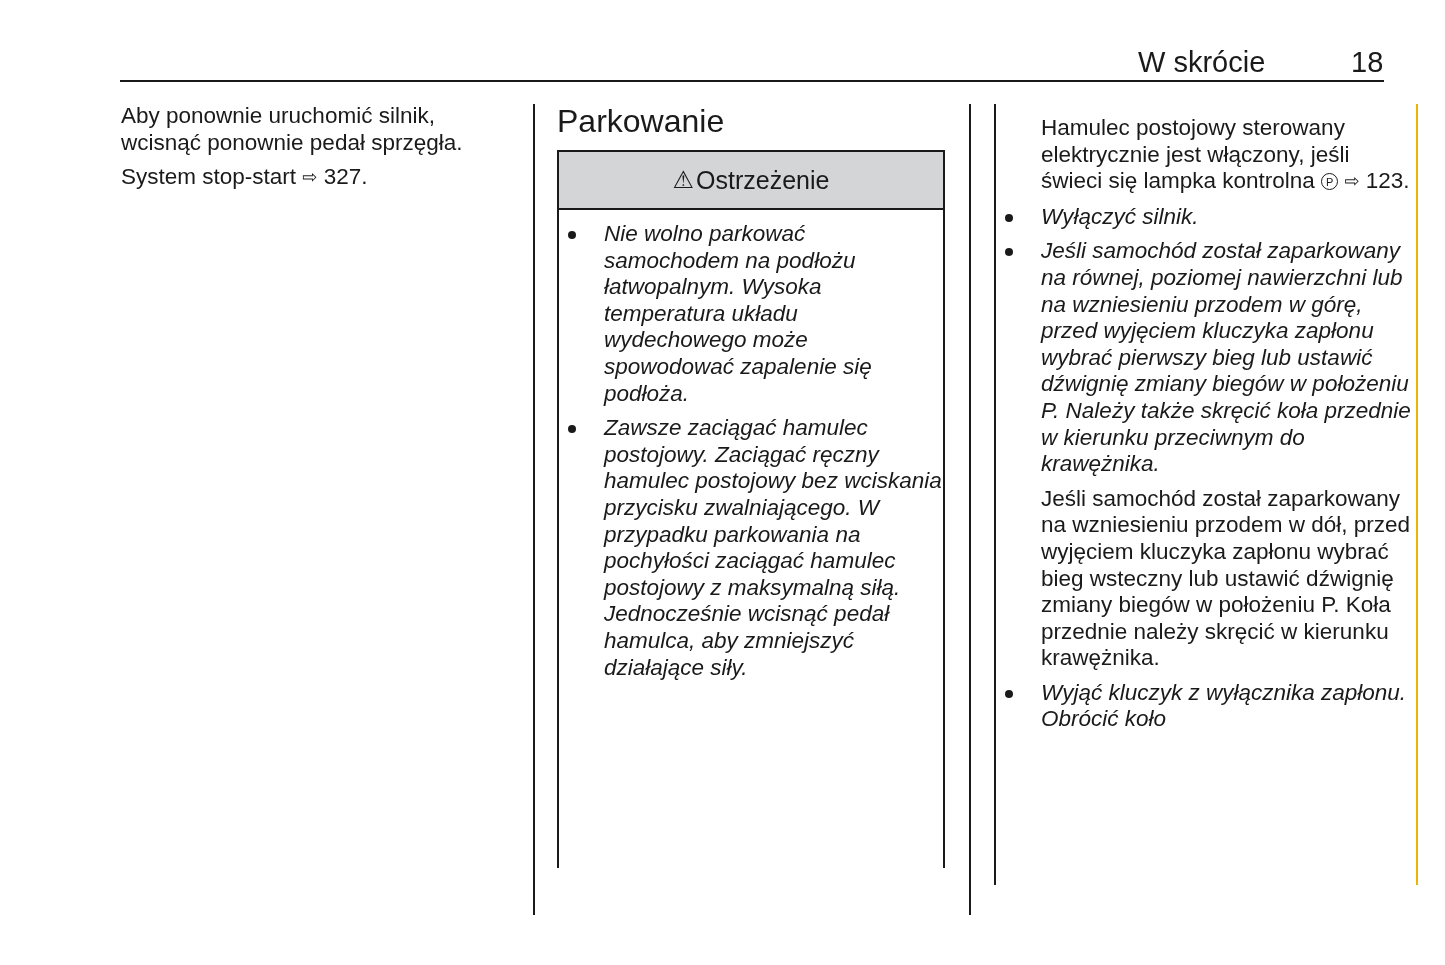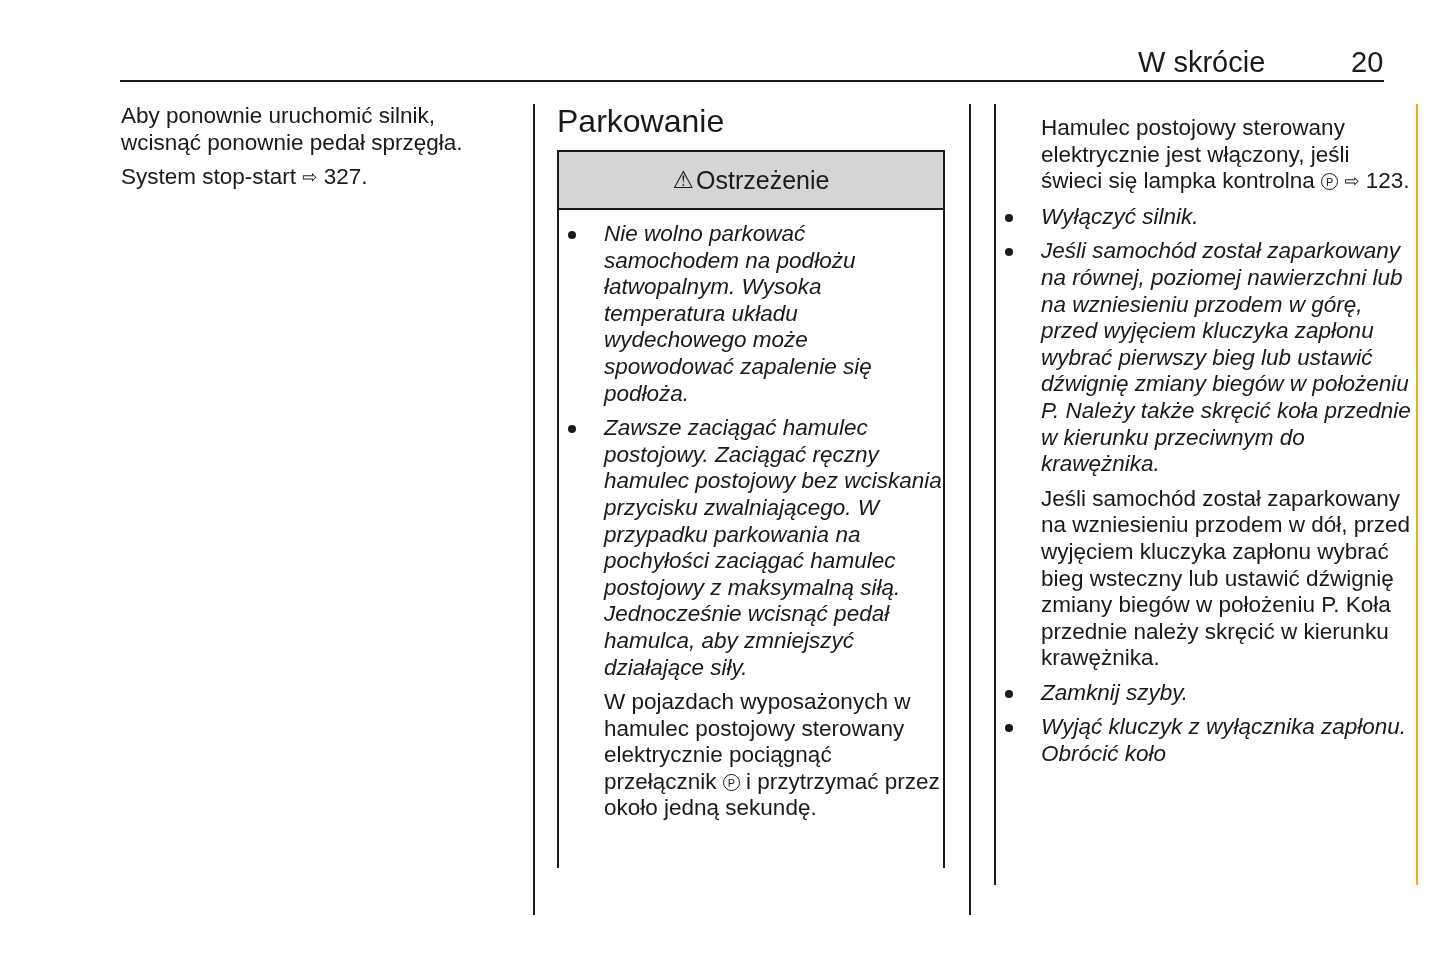--- a/index.html
+++ b/index.html
@@ -49,21 +49,21 @@
     .ref-arrow { display: inline-block; font-size: 18px; transform: translateY(-1px); }
     .pcircle {
       display: inline-block; width: 17px; height: 17px; border: 1.3px solid #1a1a1a; border-radius: 50%;
       font-size: 11px; line-height: 17px; text-align: center; vertical-align: 2px; box-sizing: border-box;
     }
   </style>
 </head>
 <body>
 
 <div class="abs header-title">W skrócie</div>
-<div class="abs header-page">20</div>
+<div class="abs header-page">18</div>
 <div class="abs header-rule"></div>
 
 <div class="abs col1">
   <p class="p">Aby ponownie uruchomić silnik, wcisnąć ponownie pedał sprzęgła.</p>
   <p class="p">
     <span>System stop-start</span>
     <span class="ref-arrow">⇨</span>
     <span>327.</span>
   </p>
 </div>
@@ -80,25 +80,20 @@
   </div>
   <div class="warn-body">
     <div class="bullet p">
       <span class="dot"></span>
       <span>Nie wolno parkować samochodem na podłożu łatwopalnym. Wysoka temperatura układu wydechowego może spowodować zapalenie się podłoża.</span>
     </div>
     <div class="bullet p">
       <span class="dot"></span>
       <span>Zawsze zaciągać hamulec postojowy. Zaciągać ręczny hamulec postojowy bez wciskania przycisku zwalniającego. W przypadku parkowania na pochyłości zaciągać hamulec postojowy z maksymalną siłą. Jednocześnie wcisnąć pedał hamulca, aby zmniejszyć działające siły.</span>
     </div>
-    <div class="cont p">
-      <span>W pojazdach wyposażonych w hamulec postojowy sterowany elektrycznie pociągnąć przełącznik</span>
-      <span class="pcircle">P</span>
-      <span>i przytrzymać przez około jedną sekundę.</span>
-    </div>
   </div>
 </div>
 
 <div class="abs warn-box2">
   <div class="cont p">
     <span>Hamulec postojowy sterowany elektrycznie jest włączony, jeśli świeci się lampka kontrolna</span>
     <span class="pcircle">P</span>
     <span class="ref-arrow">⇨</span>
     <span>123.</span>
   </div>
@@ -106,19 +101,15 @@
     <span class="dot"></span>
     <span>Wyłączyć silnik.</span>
   </div>
   <div class="bullet p">
     <span class="dot"></span>
     <span>Jeśli samochód został zaparkowany na równej, poziomej nawierzchni lub na wzniesieniu przodem w górę, przed wyjęciem kluczyka zapłonu wybrać pierwszy bieg lub ustawić dźwignię zmiany biegów w położeniu P. Należy także skręcić koła przednie w kierunku przeciwnym do krawężnika.</span>
   </div>
   <div class="cont p">Jeśli samochód został zaparkowany na wzniesieniu przodem w dół, przed wyjęciem kluczyka zapłonu wybrać bieg wsteczny lub ustawić dźwignię zmiany biegów w położeniu P. Koła przednie należy skręcić w kierunku krawężnika.</div>
   <div class="bullet p">
     <span class="dot"></span>
-    <span>Zamknij szyby.</span>
-  </div>
-  <div class="bullet p">
-    <span class="dot"></span>
     <span>Wyjąć kluczyk z wyłącznika zapłonu. Obrócić koło</span>
   </div>
 </div>
 
 </body></html>

